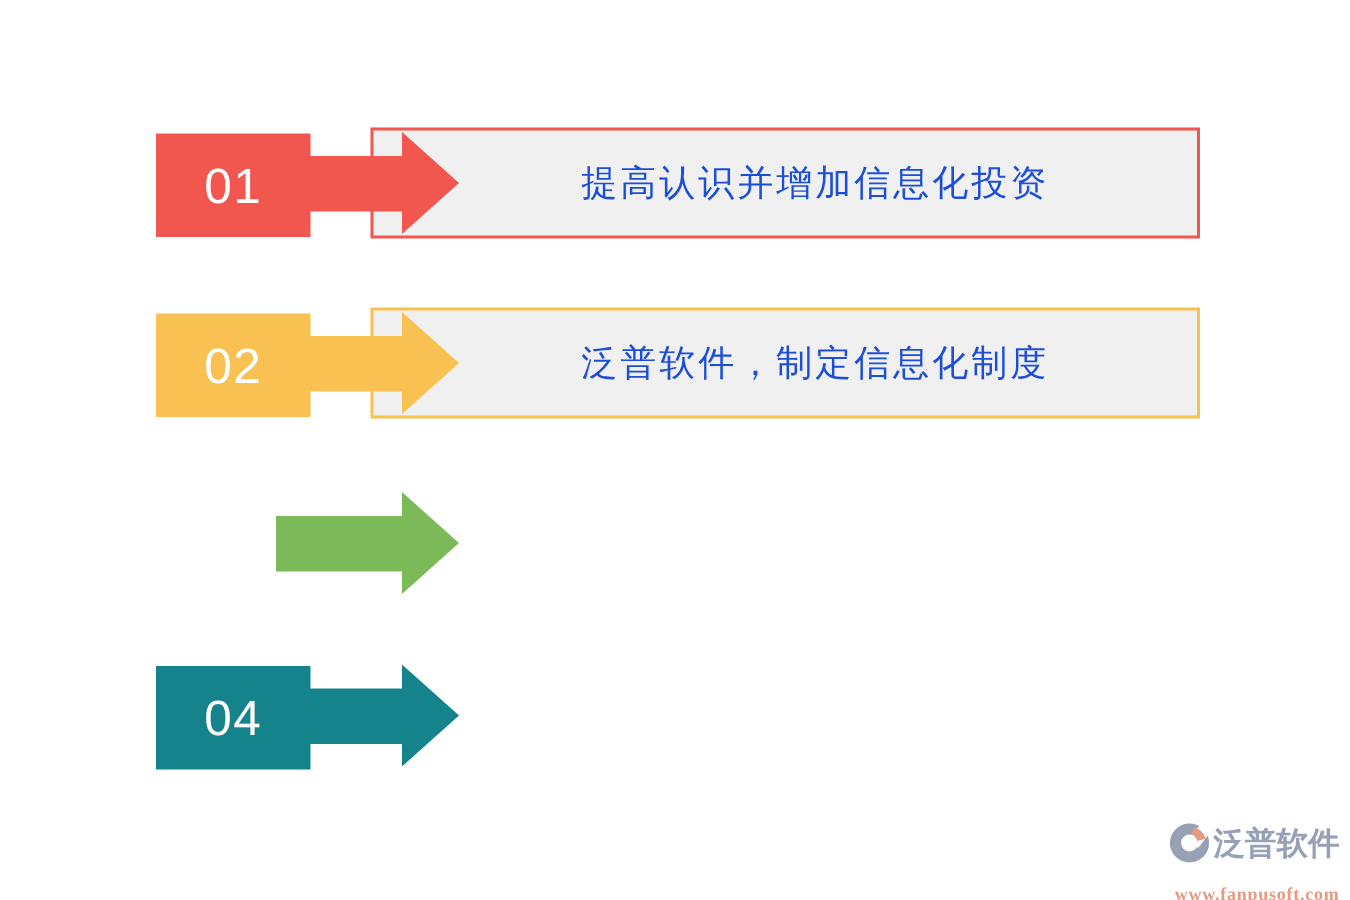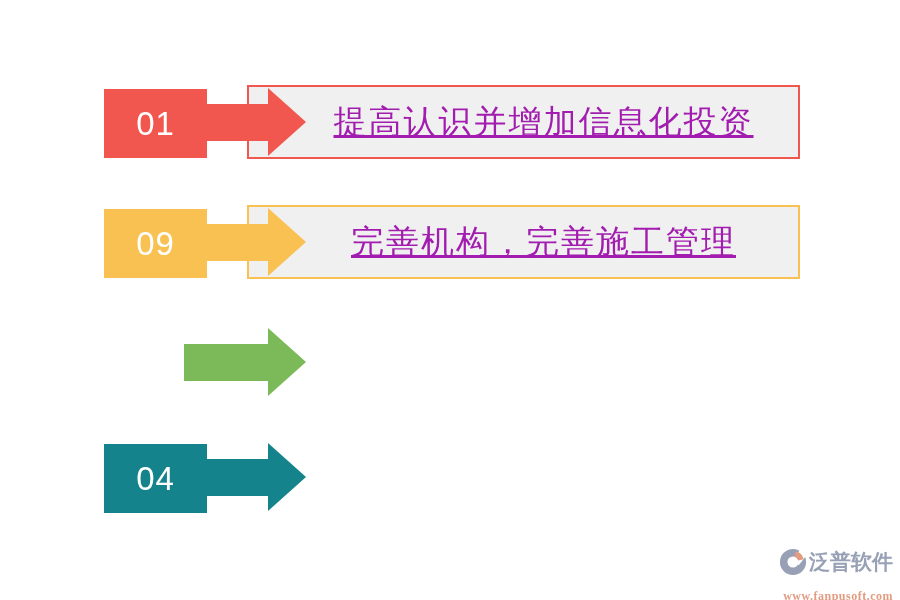--- a/index.html
+++ b/index.html
@@ -35,26 +35,25 @@
     box-sizing: border-box;
     background: var(--box-bg, #f0f0f0);
     border: 2px solid var(--c);
     display: flex;
     align-items: center;
     justify-content: center;
     z-index: 1;
   }
   .step-label {
     font-family: "Liberation Serif", "DejaVu Serif", serif;
-    font-size: 33px;
+    font-size: 24px;
     letter-spacing: 2px;
-    color: #a21caf;
+    color: #1d4ed8;
     white-space: nowrap;
     padding-left: 40px;
-    text-decoration: underline;
   }
   .num-block {
     position: absolute;
     left: 82px;
     top: 4px;
     width: 103px;
     height: 69px;
     background: var(--c);
     display: flex;
     align-items: center;
@@ -132,26 +131,26 @@
     </div>
     <div class="arrow-shaft"></div>
     <div class="arrow-head"></div>
     <div class="num-block">
       <span class="step-number">01</span>
     </div>
   </div>
 
   <div class="row row-2" style="--c: #f9c151;">
     <div class="text-box">
-      <span class="step-label">完善机构，完善施工管理</span>
+      <span class="step-label">泛普软件，制定信息化制度</span>
     </div>
     <div class="arrow-shaft"></div>
     <div class="arrow-head"></div>
     <div class="num-block">
-      <span class="step-number">09</span>
+      <span class="step-number">02</span>
     </div>
   </div>
 
   <div class="row row-3" style="--c: #7cba59;">
     <div class="arrow-shaft"></div>
     <div class="arrow-head"></div>
   </div>
 
   <div class="row row-4" style="--c: #15838b;">
     <div class="arrow-shaft"></div>

